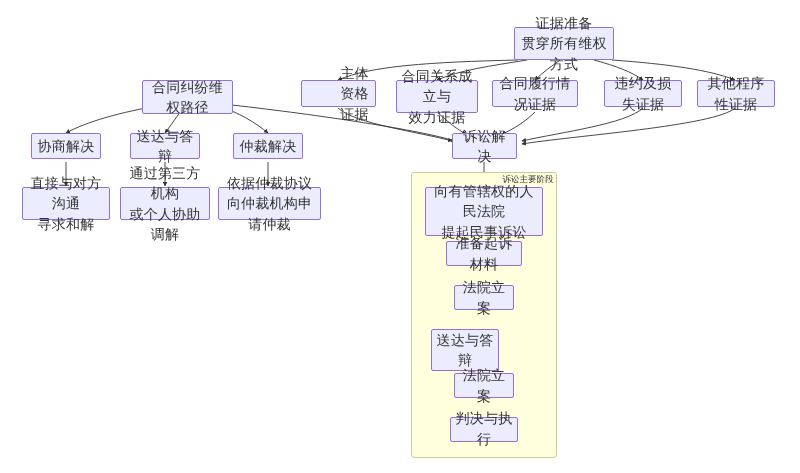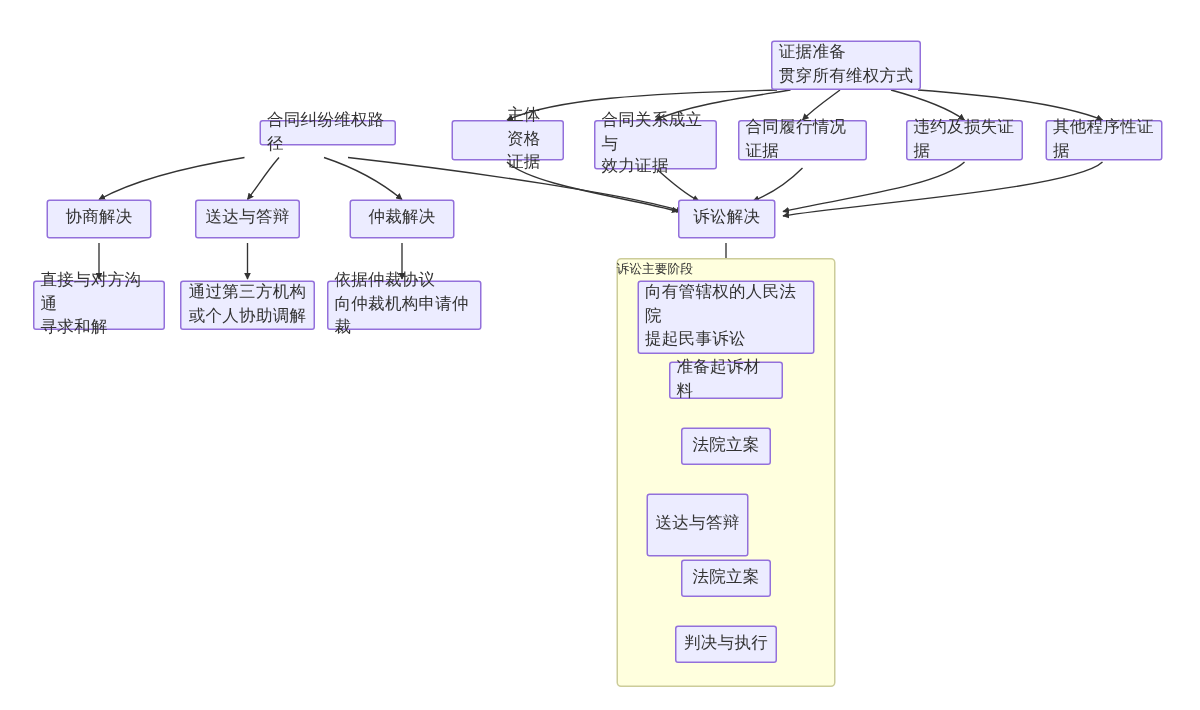--- a/index.html
+++ b/index.html
@@ -29,39 +29,42 @@
   }
   .node {
     position: absolute;
     box-sizing: border-box;
     background: #ECECFF;
     border: 1px solid #9370DB;
     border-radius: 2px;
     display: flex;
     align-items: center;
     justify-content: center;
+    text-align: center;
     color: #333333;
-    font-size: 11px;
+    font-size: 14px;
     line-height: 1.45;
     letter-spacing: 0.2px;
     padding: 2px 4px;
     white-space: pre-line;
   }
   .cluster {
     position: absolute;
     box-sizing: border-box;
     background: #FFFFDE;
     border: 1px solid #CCCC99;
     border-radius: 3px;
   }
   .cluster-label {
     position: absolute;
     font-size: 8.5px;
     color: #333333;
+    text-align: center;
     white-space: nowrap;
+    padding-left: 44px;
   }
 </style>
 </head>
 <body>
 
 <div id="canvas">
 
   <svg class="edge-layer" viewBox="0 0 800 473" width="800" height="473" xmlns="http://www.w3.org/2000/svg">
     <defs>
       <marker id="arrow" viewBox="0 0 10 10" refX="9" refY="5" markerWidth="5" markerHeight="5" orient="auto-start-reverse">
@@ -100,21 +103,21 @@
       <path d="M 484 397 L 484 418"></path>
     </g>
   </svg>
 
   <div class="cluster" style="left:411px; top:172px; width:146px; height:286px;"></div>
   <div class="cluster-label" style="left:411px; top:174px; width:146px;">诉讼主要阶段</div>
 
   <div class="node" style="left:514px; top:27px; width:100px; height:33px;">证据准备
 贯穿所有维权方式</div>
 
-  <div class="node" style="left:142px; top:80px; width:91px; height:17px;margin-left:31px;">合同纠纷维权路径</div>
+  <div class="node" style="left:142px; top:80px; width:91px; height:34px;">合同纠纷维权路径</div>
 
   <div class="node" style="left:301px; top:80px; width:75px; height:27px;padding-left:36px;">主体资格证据</div>
 
   <div class="node" style="left:396px; top:80px; width:82px; height:33px;">合同关系成立与
 效力证据</div>
 
   <div class="node" style="left:492px; top:80px; width:86px; height:27px;">合同履行情况证据</div>
 
   <div class="node" style="left:604px; top:80px; width:78px; height:27px;">违约及损失证据</div>
 

